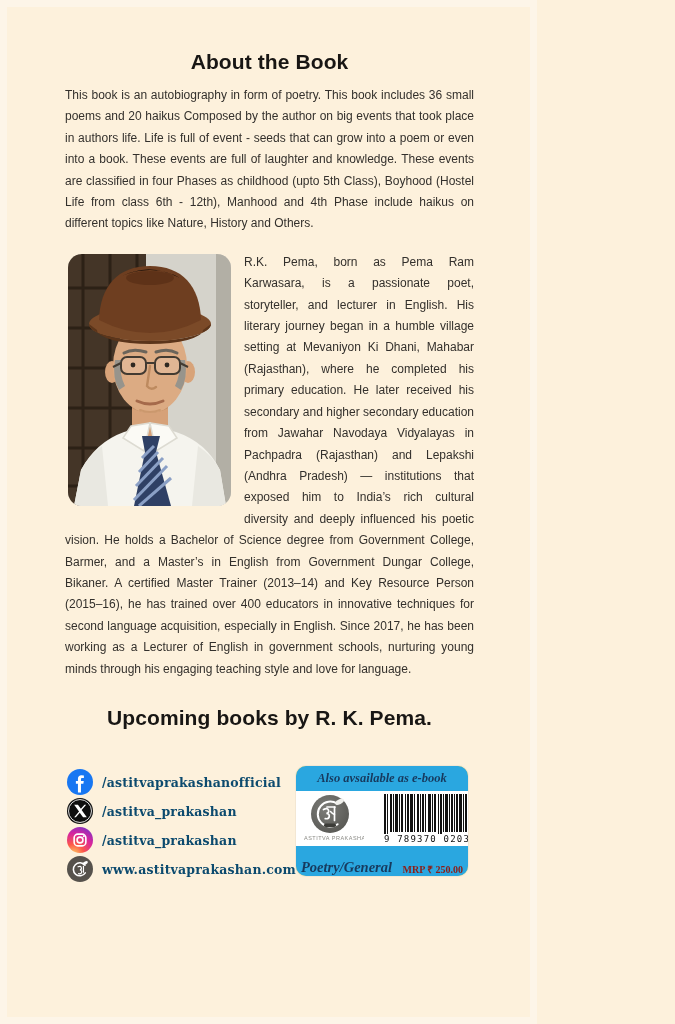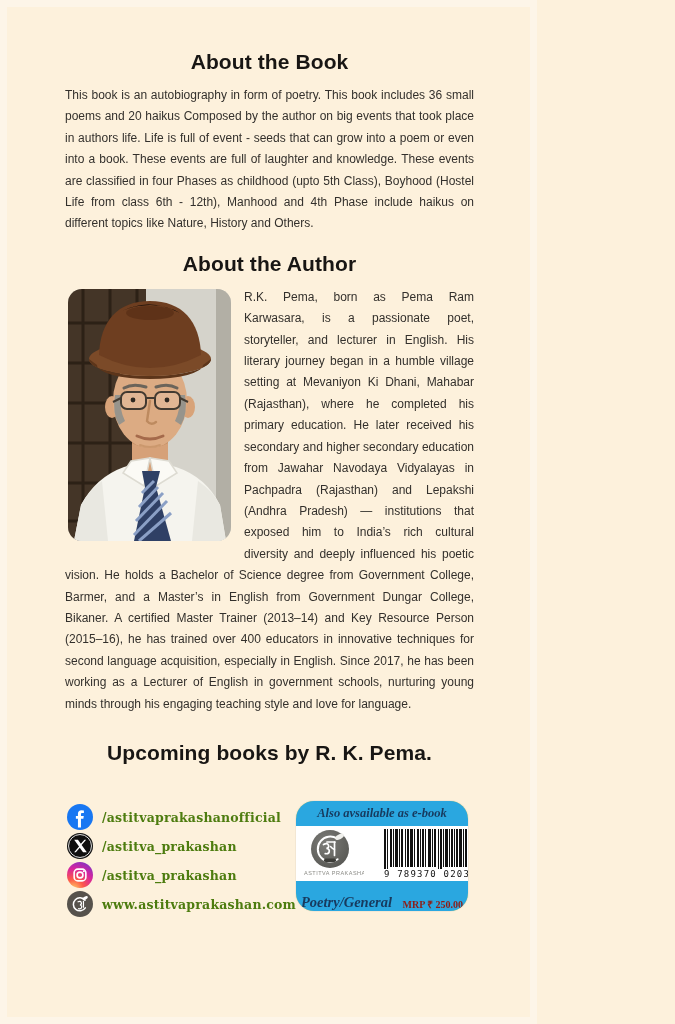--- a/index.html
+++ b/index.html
@@ -45,26 +45,26 @@
   .footer{
     display:flex;justify-content:space-between;align-items:flex-start;
     margin-top:36px;
   }
   .social-list{margin-left:2px;padding-top:2px;}
   .social-row{display:flex;align-items:center;height:29px;}
   .social-icon{width:26px;height:26px;flex:0 0 26px;}
   .social-handle{
     margin-left:9px;
     font-family:"DejaVu Serif", serif;
-    font-weight:700;font-size:12.5px;color:#4d7c0f;
+    font-weight:700;font-size:12.5px;color:#0c4a6e;
     letter-spacing:.2px;
   }
   
   .ebook-badge{
-    width:186px;border-radius:18px;overflow:hidden;
+    width:186px;border-radius:10px;overflow:hidden;
     background:#fde047;margin-right:6px;
     box-shadow:0 0 0 1px rgba(0,0,0,0.04);
   }
   .badge-band{background:#2aa7e0;}
   .badge-header{
     height:25px;display:flex;align-items:center;justify-content:center;
     font-family:"Liberation Serif", serif;font-style:italic;font-weight:700;
     font-size:12.5px;color:#173a5e;
   }
   .badge-middle{
@@ -98,21 +98,20 @@
   }
 </style>
 </head>
 <body>
 
 <div class="page">
 
   <h1>About the Book</h1>
   <p class="body-text about-book-body">This book is an autobiography in form of poetry. This book includes 36 small poems and 20 haikus Composed by the author on big events that took place in authors life. Life is full of event - seeds that can grow into a poem or even into a book. These events are full of laughter and knowledge. These events are classified in four Phases as childhood (upto 5th Class), Boyhood (Hostel Life from class 6th - 12th), Manhood and 4th Phase include haikus on different topics like Nature, History and Others.</p>
 
-  <h2>About the Author</h2>
 
   <div class="author-section">
     <div class="author-photo">
       <svg viewBox="0 0 163 252" preserveAspectRatio="none">
 
         <rect x="0" y="0" width="163" height="252" fill="#d5d3cb"></rect>
         <rect x="148" y="0" width="15" height="252" fill="#b2afa5"></rect>
 
         <rect x="0" y="0" width="78" height="252" fill="#443527"></rect>
         <g stroke="#2c2116" stroke-width="3">

